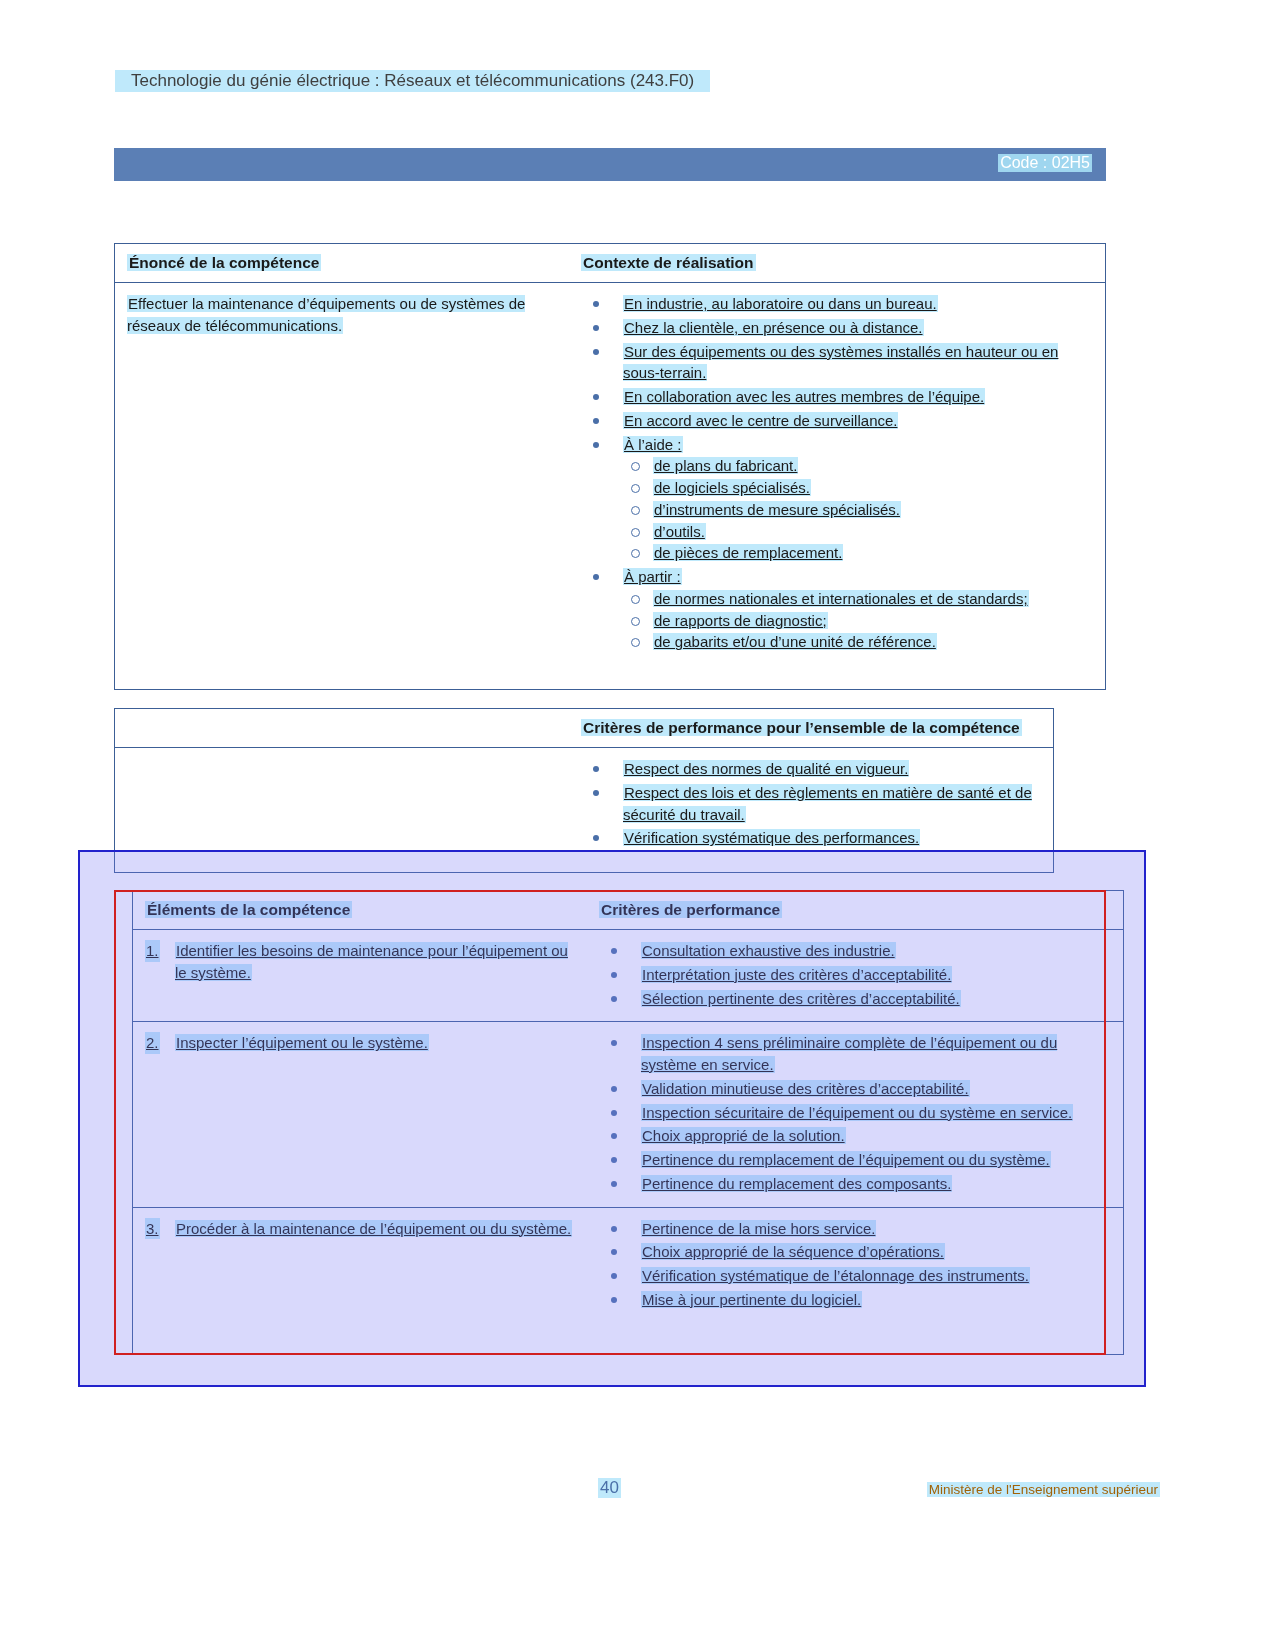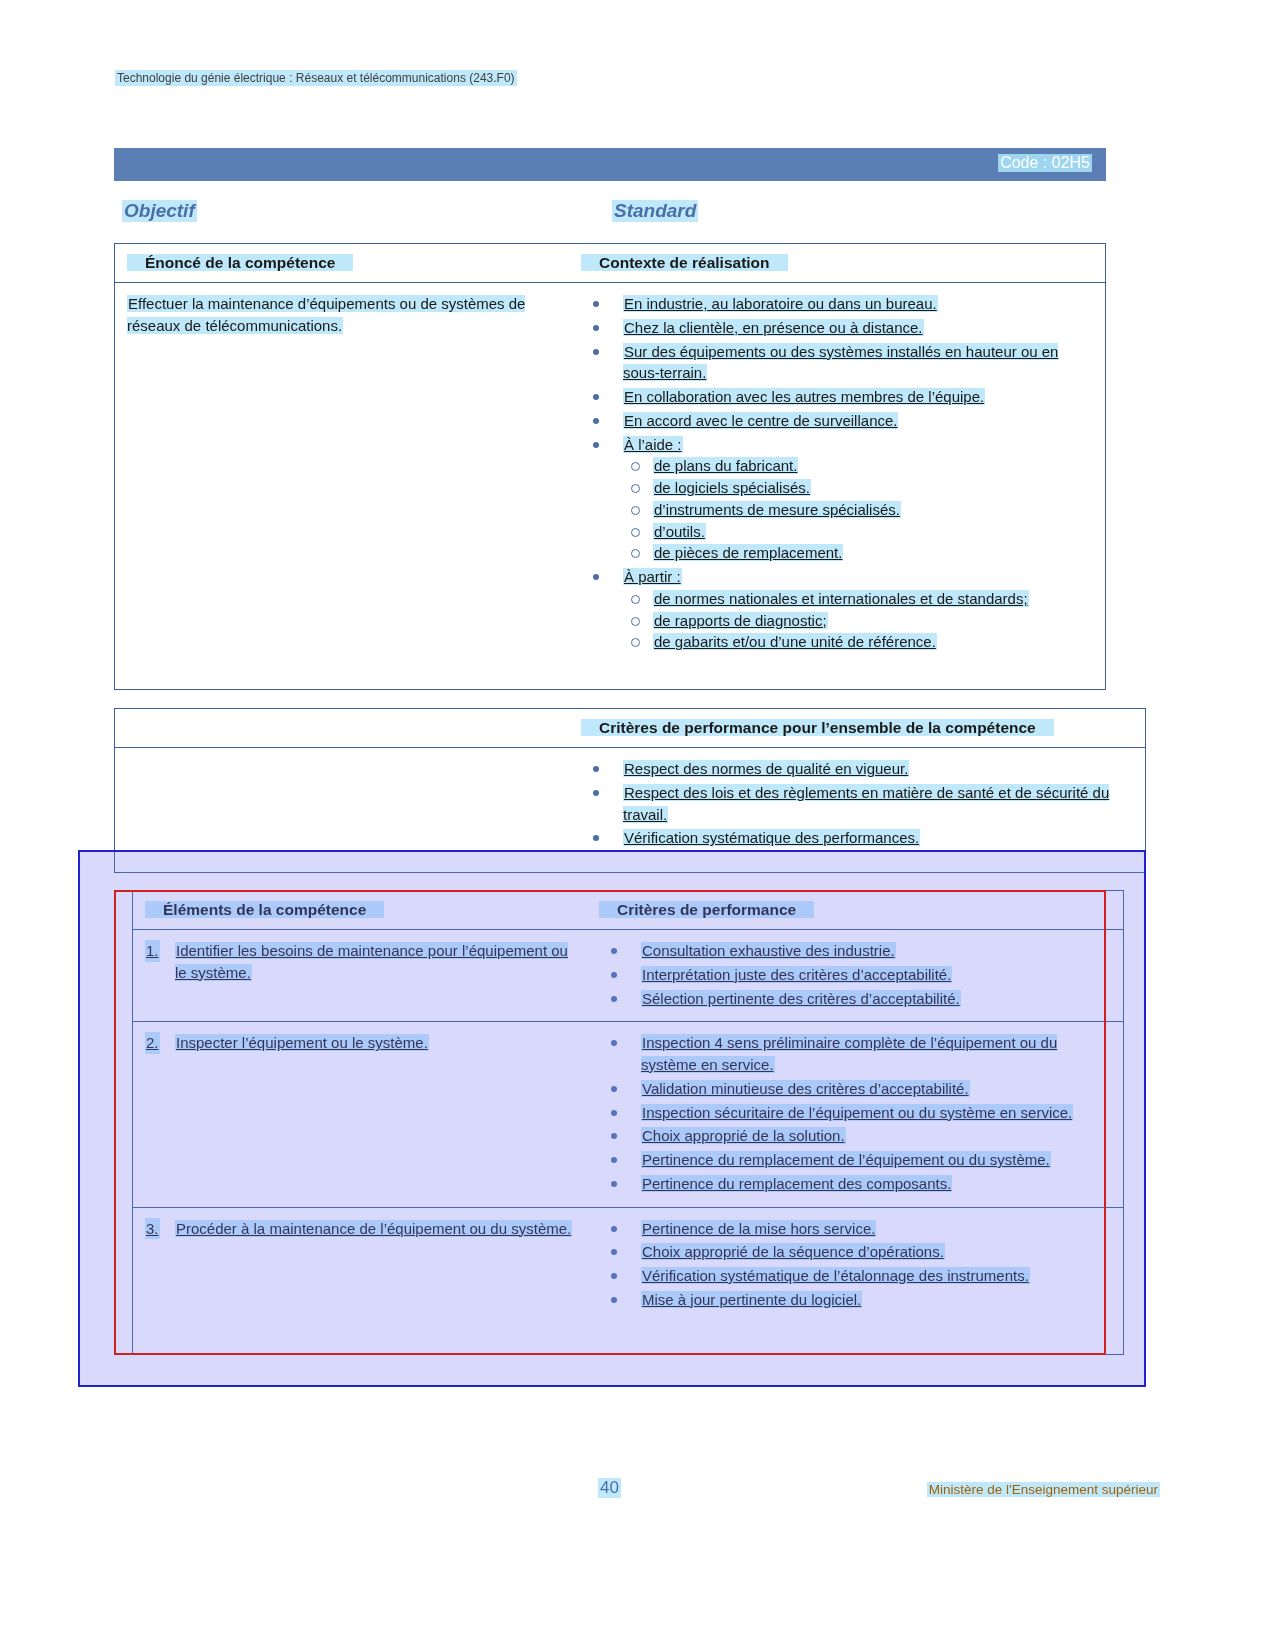--- a/index.html
+++ b/index.html
@@ -19,24 +19,24 @@
     left: 0; top: 0;
     width: 1275px;
     height: 1651px;
     overflow: hidden;
   }
   
   .doc-header {
     position: absolute;
     left: 115px;
     top: 70px;
-    font-size: 12px;
+    font-size: 17px;
     color: #3f3f3f;
     background: #bfe9fb;
-    padding: 1px 2px;
+    padding: 1px 16px;
     white-space: nowrap;
   }
   
   .code-bar {
     position: absolute;
     left: 114px;
     top: 148px;
     width: 992px;
     height: 33px;
     background: #5b7fb5;
@@ -73,42 +73,42 @@
   .obj-std .standard { left: 498px; }
 
   
   .tbl {
     position: absolute;
     border: 1.5px solid #3c5f96;
     box-sizing: border-box;
     background: #ffffff;
   }
   .tbl-1 { left: 114px; top: 243px; width: 992px; height: 447px; }
-  .tbl-2 { left: 114px; top: 708px; width: 1032px; height: 165px; }
+  .tbl-2 { left: 114px; top: 708px; width: 940px; height: 165px; }
   .tbl-3 { left: 132px; top: 890px; width: 992px; height: 465px; }
 
   .row { display: flex; }
   .row + .row { border-top: 1.2px solid #3c5f96; justify-content: space-between; }
   .cell-left {
     width: 452px;
     box-sizing: border-box;
     padding: 10px 10px 10px 12px;
     border-right: 0px solid transparent;
   }
   .cell-right {
     flex: 1;
     box-sizing: border-box;
     padding: 10px 10px 10px 14px;
   }
   .hdr {
     font-weight: bold;
     font-size: 15.5px;
     color: #1a1a1a;
   }
-  .hdr span.hl { background: #bfe9fb; padding: 0 18px; }
+  .hdr span.hl { background: #bfe9fb; padding: 0 2px; }
 
   .body-txt { font-size: 15px; line-height: 1.45; }
   .body-txt span.hl { background: #bfe9fb; padding: 0 1px; }
 
   ul.bul {
     list-style: none;
     margin: 0;
     padding: 0;
   }
   ul.bul > li {
@@ -219,24 +219,20 @@
 <body>
 
 <div class="page">
 
   <div class="doc-header">Technologie du génie électrique : Réseaux et télécommunications (243.F0)</div>
 
   <div class="code-bar">
     <div class="code-text">Code :   02H5</div>
   </div>
 
-  <div class="obj-std">
-    <div class="lbl objectif">Objectif</div>
-    <div class="lbl standard">Standard</div>
-  </div>
 
   <div class="tbl tbl-1">
     <div class="row">
       <div class="cell-left hdr">
         <span class="hl">Énoncé de la compétence</span>
       </div>
       <div class="cell-right hdr">
         <span class="hl">Contexte de réalisation</span>
       </div>
     </div>

